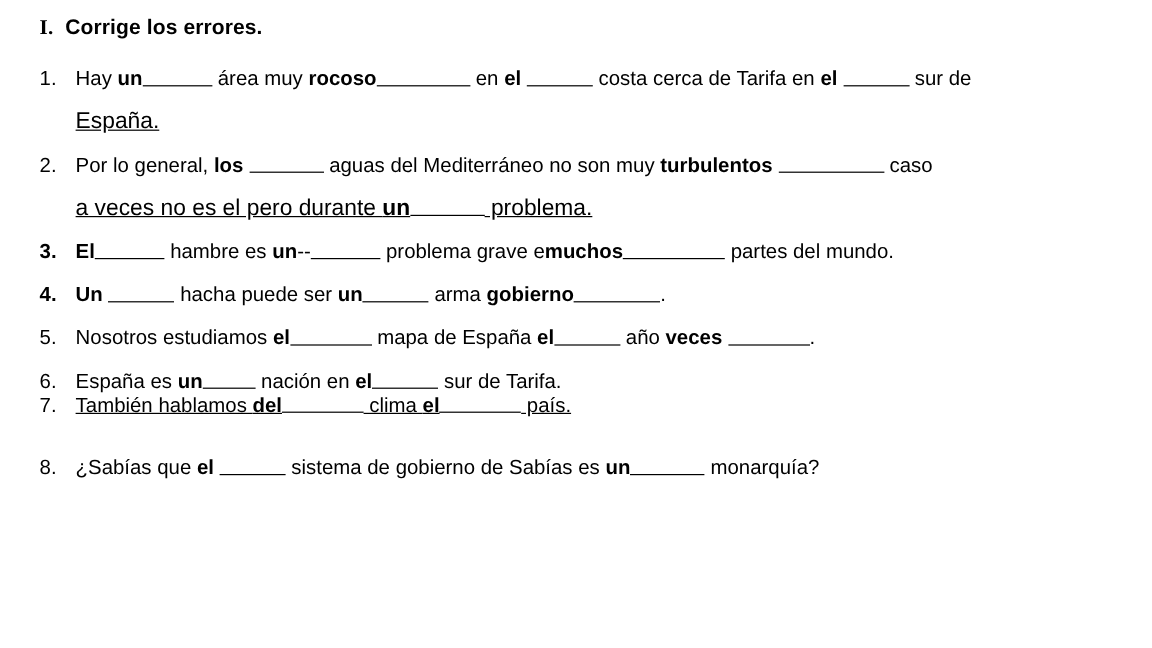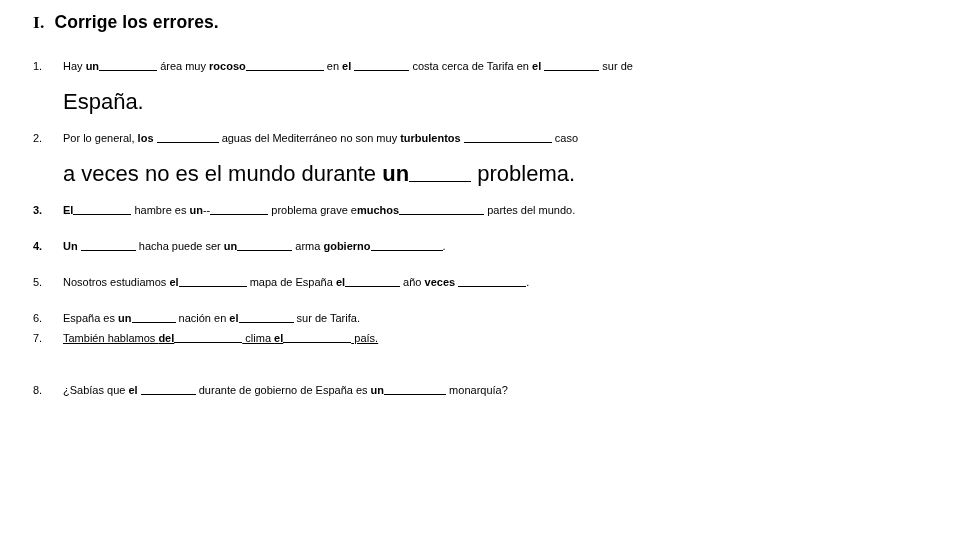--- a/index.html
+++ b/index.html
@@ -40,37 +40,38 @@
     margin-right: 10px;
   }
   .heading .htext {
     font-family: "Liberation Sans", sans-serif;
     font-weight: bold;
   }
 
   .item {
     position: absolute;
     left: 33px;
-    font-size: 11px;
+    font-size: 17px;
     line-height: 20px;
     white-space: nowrap;
   }
   .item .num {
     display: inline-block;
     width: 30px;
     text-align: left;
   }
   .item.boldnum .num { font-weight: bold; }
 
   .cont {
     position: absolute;
     left: 63px;
-    font-size: 22px;
+    font-size: 19px;
     line-height: 20px;
     white-space: nowrap;
+    text-decoration: underline;
   }
 
   b.w { font-weight: bold; }
 
   .blank {
     display: inline-block;
     border-bottom: 1.6px solid #000;
     vertical-align: baseline;
     height: 13px;
     margin-bottom: -1px;
@@ -82,22 +83,22 @@
 <div id="worksheet">
 
   <div class="heading">
     <span class="roman">I.</span><span class="htext">Corrige los errores.</span>
   </div>
 
   <div id="items-container">
       <div class="item" style="top: 56px;"><span class="num">1.</span><span>Hay </span><b class="w">un</b><span class="blank" style="width: 58px;"></span><span> área muy </span><b class="w">rocoso</b><span class="blank" style="width: 78px;"></span><span> en </span><b class="w">el</b><span> </span><span class="blank" style="width: 55px;"></span><span> costa cerca de Tarifa en </span><b class="w">el</b><span> </span><span class="blank" style="width: 55px;"></span><span> sur de</span></div>
       <div class="cont" style="top: 92px;"><span>España.</span></div>
       <div class="item" style="top: 128px;"><span class="num">2.</span><span>Por lo general, </span><b class="w">los</b><span> </span><span class="blank" style="width: 62px;"></span><span> aguas del Mediterráneo no son muy </span><b class="w">turbulentos</b><span> </span><span class="blank" style="width: 88px;"></span><span> caso</span></div>
-      <div class="cont" style="top: 164px;"><span>a veces no es el mundo durante </span><b class="w">un</b><span class="blank" style="width: 62px;"></span><span> problema.</span></div>
+      <div class="cont" style="top: 164px;"><span>a veces no es el pero durante </span><b class="w">un</b><span class="blank" style="width: 62px;"></span><span> problema.</span></div>
       <div class="item boldnum" style="top: 200px;"><span class="num">3.</span><b class="w">El</b><span class="blank" style="width: 58px;"></span><span> hambre es </span><b class="w">un</b><span>--</span><span class="blank" style="width: 58px;"></span><span> problema grave e</span><b class="w">muchos</b><span class="blank" style="width: 85px;"></span><span> partes del mundo.</span></div>
       <div class="item boldnum" style="top: 236px;"><span class="num">4.</span><b class="w">Un</b><span> </span><span class="blank" style="width: 55px;"></span><span> hacha puede ser </span><b class="w">un</b><span class="blank" style="width: 55px;"></span><span> arma </span><b class="w">gobierno</b><span class="blank" style="width: 72px;"></span><span>.</span></div>
       <div class="item" style="top: 272px;"><span class="num">5.</span><span>Nosotros estudiamos </span><b class="w">el</b><span class="blank" style="width: 68px;"></span><span> mapa de España </span><b class="w">el</b><span class="blank" style="width: 55px;"></span><span> año </span><b class="w">veces</b><span> </span><span class="blank" style="width: 68px;"></span><span>.</span></div>
       <div class="item" style="top: 308px;"><span class="num">6.</span><span>España es </span><b class="w">un</b><span class="blank" style="width: 44px;"></span><span> nación en </span><b class="w">el</b><span class="blank" style="width: 55px;"></span><span> sur de Tarifa.</span></div>
       <div class="item" style="top: 328px; text-decoration: underline;"><span class="num">7.</span><span>También hablamos </span><b class="w">del</b><span class="blank" style="width: 68px;"></span><span> clima </span><b class="w">el</b><span class="blank" style="width: 68px;"></span><span> país.</span></div>
-      <div class="item" style="top: 380px;"><span class="num">8.</span><span>¿Sabías que </span><b class="w">el</b><span> </span><span class="blank" style="width: 55px;"></span><span> durante de gobierno de España es </span><b class="w">un</b><span class="blank" style="width: 62px;"></span><span> monarquía?</span></div>
+      <div class="item" style="top: 380px;"><span class="num">8.</span><span>¿Sabías que </span><b class="w">el</b><span> </span><span class="blank" style="width: 55px;"></span><span> sistema de gobierno de Sabías es </span><b class="w">un</b><span class="blank" style="width: 62px;"></span><span> monarquía?</span></div>
     </div>
 
 </div>
 
 </body></html>

